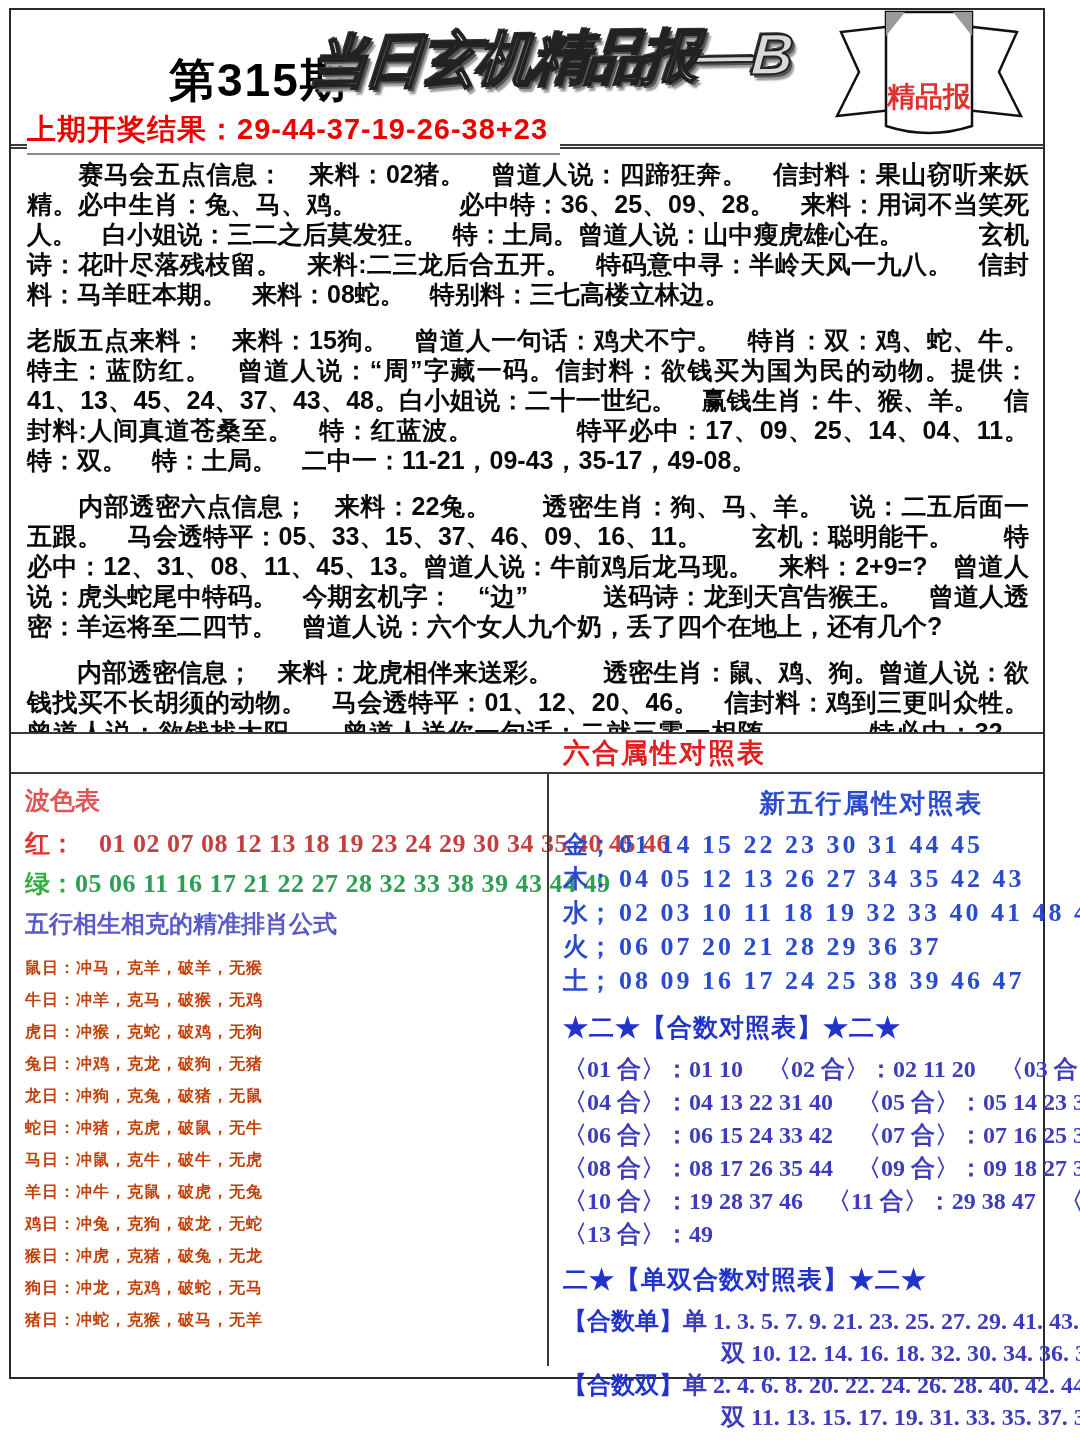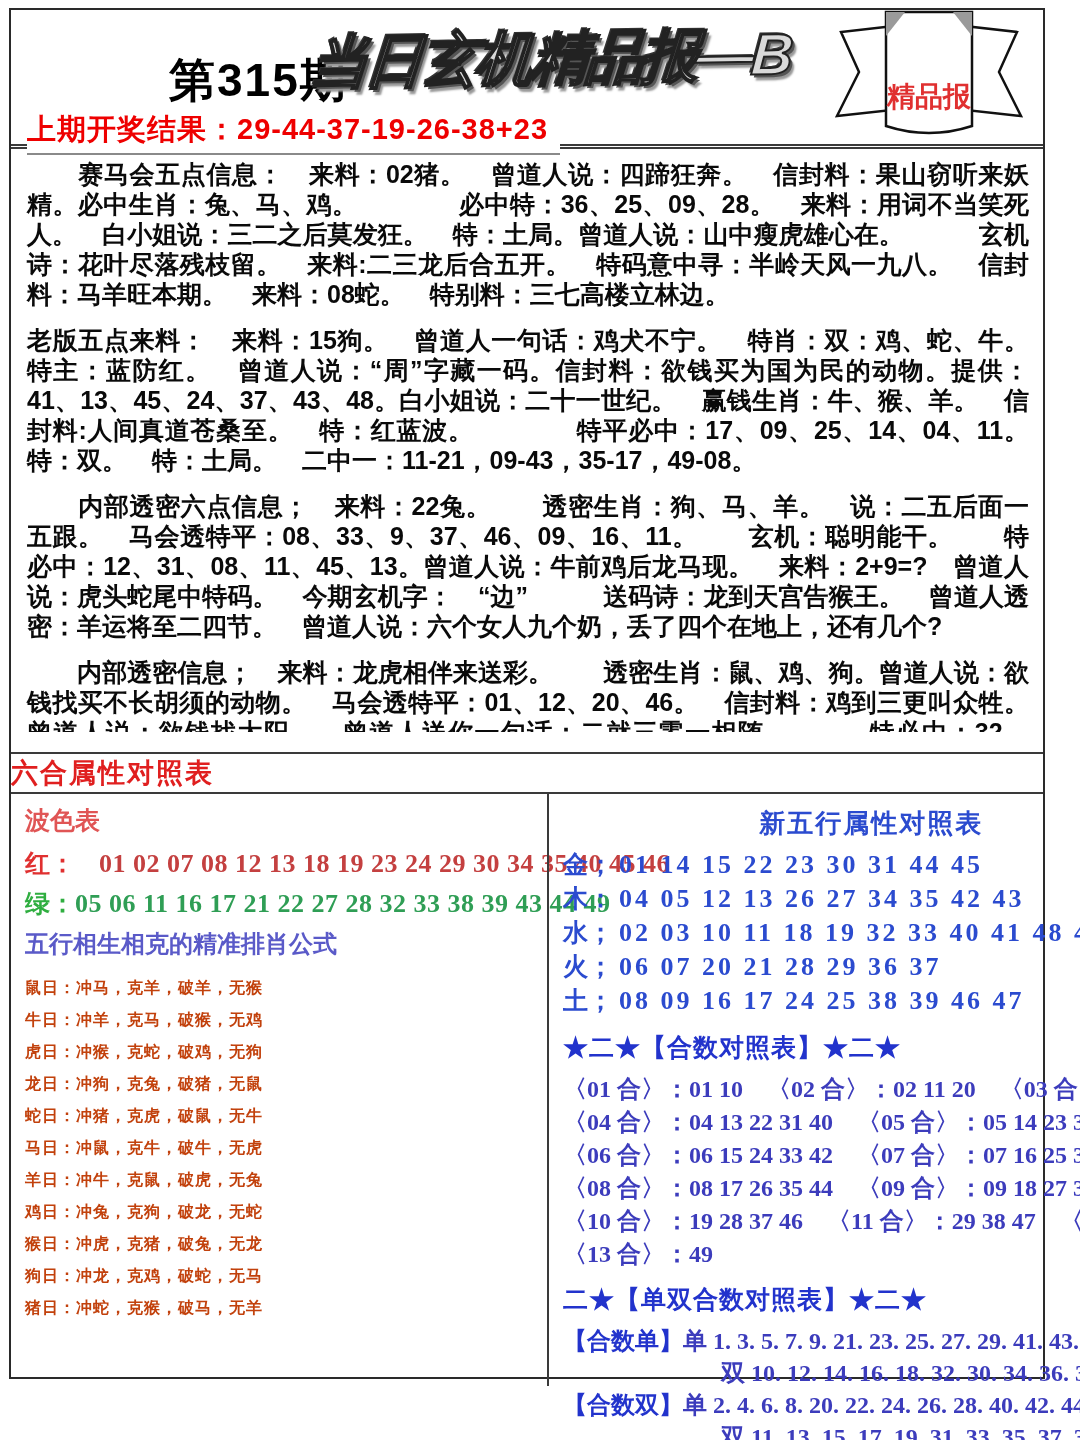--- a/index.html
+++ b/index.html
@@ -18,21 +18,21 @@
   .banner text{font-size:28px;font-weight:bold;fill:#e03030;font-family:"Liberation Sans",sans-serif;}
   .result{position:absolute;left:16px;top:100px;font-size:29px;font-weight:bold;color:#ee0000;
           letter-spacing:1px;border-bottom:2px solid #8a8a8a;padding:0 12px 3px 0;background:#fff;}
 
   
   .body-text{padding:10px 14px 0 16px;height:583px;box-sizing:border-box;overflow:hidden;}
   .body-text p{margin:0 0 16px 0;font-size:25px;font-weight:bold;line-height:30px;color:#0a0a0a;text-align:justify;}
 
   
   .attr-title{height:42px;border-top:2px solid #3a3a3a;border-bottom:2px solid #3a3a3a;box-sizing:border-box;
-              font-size:27px;font-weight:bold;color:#e01f1f;line-height:38px;letter-spacing:2px;margin-top:20px;}
+              font-size:27px;font-weight:bold;color:#e01f1f;padding-left:552px;line-height:38px;letter-spacing:2px;}
 
   
   .columns{display:flex;height:592px;}
   .col-left{width:536px;box-sizing:border-box;padding:6px 8px 0 14px;}
   .col-right{flex:1;border-left:2px solid #3a3a3a;box-sizing:border-box;padding:8px 10px 0 14px;}
 
   .bose-title{font-size:25px;font-weight:bold;color:#e05555;margin:4px 0 10px;}
   .color-row{font-weight:bold;margin-bottom:7px;white-space:nowrap;}
   .color-row .lab{font-size:25px;}
   .color-row .nums{font-family:"Liberation Serif",serif;font-size:26px;letter-spacing:.5px;}
@@ -69,40 +69,41 @@
         <path d="M57 12 L76 12 L57 36 Z" fill="#9a9a9a"></path>
         <path d="M143 12 L124 12 L143 36 Z" fill="#9a9a9a"></path>
         <text x="100" y="106" text-anchor="middle">精品报</text>
       </svg>
       <div class="result">上期开奖结果：29-44-37-19-26-38+23</div>
     </div>
 
     <div class="body-text">
       <p>　　赛马会五点信息：　来料：02猪。　曾道人说：四蹄狂奔。　信封料：果山窃听来妖精。必中生肖：兔、马、鸡。　　　　必中特：36、25、09、28。　来料：用词不当笑死人。　白小姐说：三二之后莫发狂。　特：土局。曾道人说：山中瘦虎雄心在。　　　玄机诗：花叶尽落残枝留。　来料:二三龙后合五开。　特码意中寻：半岭天风一九八。　信封料：马羊旺本期。　来料：08蛇。　特别料：三七高楼立林边。</p>
       <p>老版五点来料：　来料：15狗。　曾道人一句话：鸡犬不宁。　特肖：双：鸡、蛇、牛。　特主：蓝防红。　曾道人说：“周”字藏一码。信封料：欲钱买为国为民的动物。提供：41、13、45、24、37、43、48。白小姐说：二十一世纪。　赢钱生肖：牛、猴、羊。　信封料:人间真道苍桑至。　特：红蓝波。　　　　特平必中：17、09、25、14、04、11。　特：双。　特：土局。　二中一：11-21，09-43，35-17，49-08。</p>
-      <p>　　内部透密六点信息；　来料：22兔。　　透密生肖：狗、马、羊。　说：二五后面一五跟。　马会透特平：08、33、9、37、46、09、16、11。　　玄机：聪明能干。　　特必中：12、31、08、11、45、13。曾道人说：牛前鸡后龙马现。　来料：2+9=?　曾道人说：虎头蛇尾中特码。　今期玄机字：　“边”　　　送码诗：龙到天宫告猴王。　曾道人透密：羊运将至二四节。　曾道人说：六个女人九个奶，丢了四个在地上，还有几个?</p>
+      <p>　　内部透密六点信息；　来料：22兔。　　透密生肖：狗、马、羊。　说：二五后面一五跟。　马会透特平：05、33、15、37、46、09、16、11。　　玄机：聪明能干。　　特必中：12、31、08、11、45、13。曾道人说：牛前鸡后龙马现。　来料：2+9=?　曾道人说：虎头蛇尾中特码。　今期玄机字：　“边”　　　送码诗：龙到天宫告猴王。　曾道人透密：羊运将至二四节。　曾道人说：六个女人九个奶，丢了四个在地上，还有几个?</p>
       <p>　　内部透密信息；　来料：龙虎相伴来送彩。　　透密生肖：鼠、鸡、狗。曾道人说：欲钱找买不长胡须的动物。　马会透特平：01、12、20、46。　信封料：鸡到三更叫众牲。　曾道人说：欲钱找太阳。　曾道人送你一句话：二就三零一相随。　　　特必中：32、04、13、15、47、36、35、48。　今期玄机字：撒。　　送码诗：三九重逢喜上好。马会料：胆大妄为二十载。　提供：41、03、19、49、45、21。</p>
     </div>
 
     <div class="attr-title">六合属性对照表</div>
 
     <div class="columns">
 
       <div class="col-left">
         <div class="bose-title">波色表</div>
         <div class="color-row row-red">
           <span class="lab">红：</span><span class="nums">01 02 07 08 12 13 18 19 23 24 29 30 34 35 40 45 46</span>
         </div>
         <div class="color-row row-green">
           <span class="lab">绿：</span><span class="nums">05 06 11 16 17 21 22 27 28 32 33 38 39 43 44 49</span>
         </div>
         <div class="formula-title">五行相生相克的精准排肖公式</div>
         <div class="zodiac">鼠日：冲马，克羊，破羊，无猴</div>
         <div class="zodiac">牛日：冲羊，克马，破猴，无鸡</div>
         <div class="zodiac">虎日：冲猴，克蛇，破鸡，无狗</div>
+        <div class="zodiac">兔日：冲鸡，克龙，破狗，无猪</div>
         <div class="zodiac">龙日：冲狗，克兔，破猪，无鼠</div>
         <div class="zodiac">蛇日：冲猪，克虎，破鼠，无牛</div>
         <div class="zodiac">马日：冲鼠，克牛，破牛，无虎</div>
         <div class="zodiac">羊日：冲牛，克鼠，破虎，无兔</div>
         <div class="zodiac">鸡日：冲兔，克狗，破龙，无蛇</div>
         <div class="zodiac">猴日：冲虎，克猪，破兔，无龙</div>
         <div class="zodiac">狗日：冲龙，克鸡，破蛇，无马</div>
         <div class="zodiac">猪日：冲蛇，克猴，破马，无羊</div>
       </div>
 

